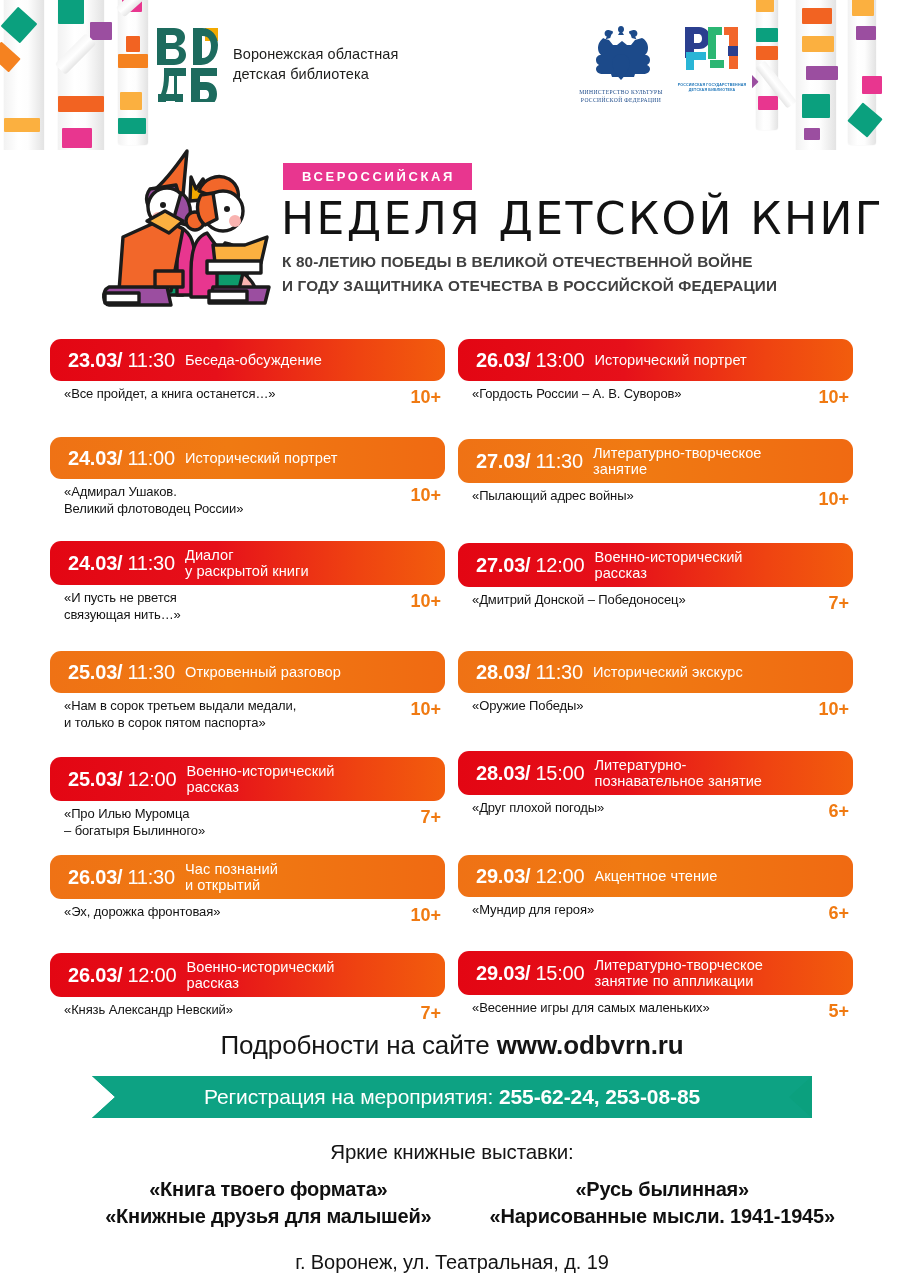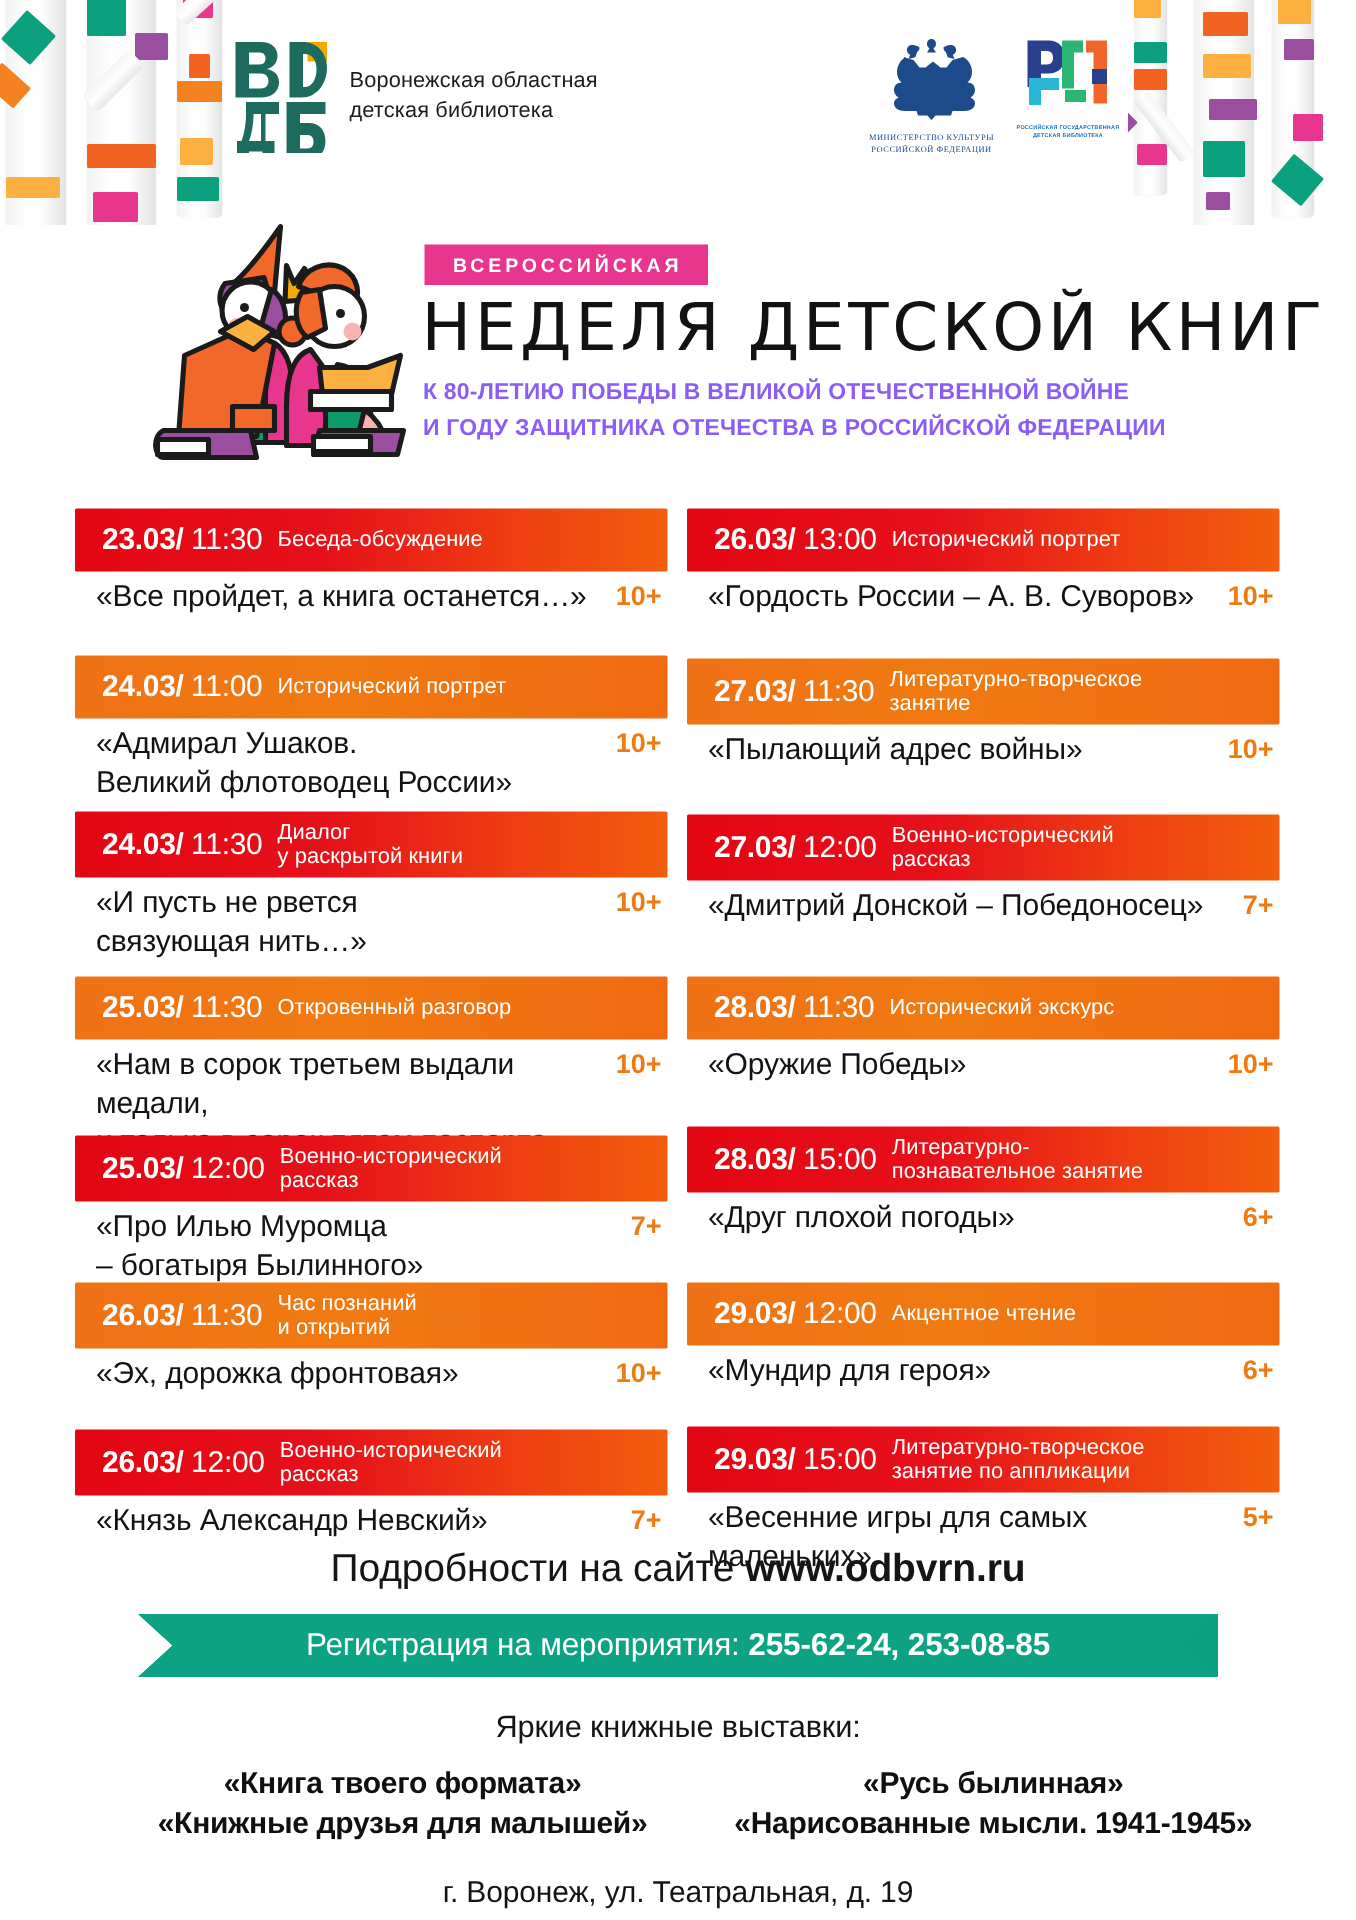--- a/index.html
+++ b/index.html
@@ -53,45 +53,45 @@
   }
   .main-title{
     position:absolute;left:281px;top:48px;
     font-size:44px;font-weight:400;letter-spacing:2.4px;
     color:#121212;white-space:nowrap;
     font-family:"DejaVu Sans","Liberation Sans",sans-serif;
   }
   .subtitle{
     position:absolute;left:282px;top:105px;
     font-size:15.3px;font-weight:700;line-height:1.55;
-    letter-spacing:.15px;color:#8b5cf6;
+    letter-spacing:.15px;color:#404040;
   }
 
   
   .events{position:absolute;left:0;top:333px;width:904px;}
   .col{position:absolute;width:395px;}
   .col.left{left:50px;}
   .col.right{left:458px;}
   .event{position:absolute;width:395px;}
   .ev-bar{
     display:flex;align-items:center;gap:10px;
     height:42px;padding:0 0 0 18px;box-sizing:border-box;
-    color:#fff;border-radius:1px;
+    color:#fff;border-radius:11px;
   }
   .ev-bar.tall{height:44px;}
   .ev-bar.red{background:linear-gradient(90deg,#e30613 0%,#e6101a 42%,#ef4311 78%,#f25d0d 100%);}
   .ev-bar.orange{background:linear-gradient(90deg,#ef7215 0%,#f07a12 45%,#f06a12 100%);}
   .ev-date{font-size:20px;font-weight:700;letter-spacing:-.2px;white-space:nowrap;}
   .ev-time{font-size:20px;font-weight:400;letter-spacing:-.2px;white-space:nowrap;margin-left:-5px;}
   .ev-kind{font-size:14.6px;font-weight:400;line-height:1.12;letter-spacing:.05px;}
   .ev-body{
     display:flex;align-items:flex-start;justify-content:space-between;
     gap:10px;padding:5px 4px 0 14px;box-sizing:border-box;
   }
-  .ev-name{font-size:20px;line-height:1.28;color:#131313;letter-spacing:-.1px;}
+  .ev-name{font-size:13px;line-height:1.28;color:#131313;letter-spacing:-.1px;}
   .ev-age{font-size:18px;font-weight:700;color:#f07a12;white-space:nowrap;padding-top:1px;}
 
   
   .footer{position:absolute;left:0;top:1030px;width:904px;}
   .details{
     text-align:center;font-size:26px;color:#151515;letter-spacing:-.1px;
   }
   .details b{font-weight:700;}
   .ribbon-wrap{position:relative;width:904px;height:42px;margin-top:15px;}
   .ribbon{

